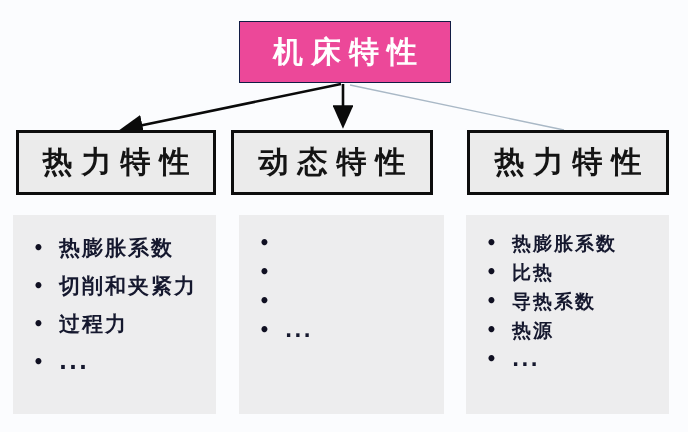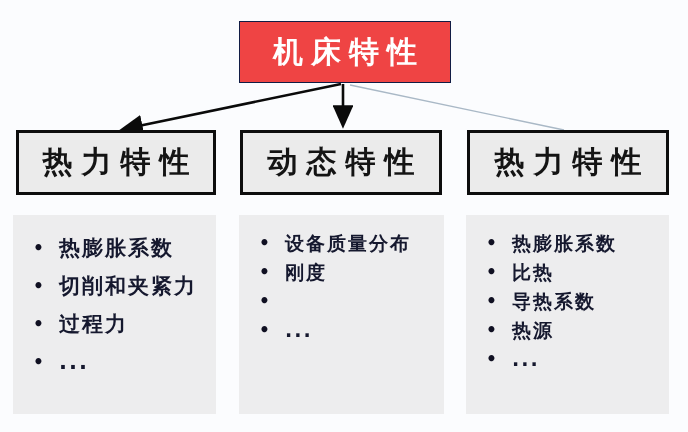--- a/index.html
+++ b/index.html
@@ -13,21 +13,21 @@
     position: relative;
     width: 688px;
     height: 432px;
     background: #fbfcfe;
   }
   
   .root-box {
     position: absolute;
     left: 240px; top: 22px;
     width: 210px; height: 60px;
-    background: #ef4444;
+    background: #ec4899;
     color: #ffffff;
     display: flex; align-items: center; justify-content: center;
     font-size: 30px; font-weight: bold;
     letter-spacing: 8px; text-indent: 8px;
     box-shadow: 0 0 0 1px #111c44;
   }
   
   .connectors {
     position: absolute; left: 0; top: 0;
     width: 688px; height: 432px;
@@ -38,21 +38,21 @@
     position: absolute;
     top: 130px; height: 65px;
     background: #ebebeb;
     border: 3px solid #0d0d0d;
     color: #141414;
     display: flex; align-items: center; justify-content: center;
     font-size: 30px; font-weight: bold;
     letter-spacing: 9px; text-indent: 9px;
   }
   .branch-1 { left: 16px;  width: 200px; }
-  .branch-2 { left: 240px; width: 202px; }
+  .branch-2 { left: 231px; width: 202px; }
   .branch-3 { left: 467px; width: 202px; }
   
   .panel {
     position: absolute;
     top: 215px; height: 199px;
     background: #ededee;
     padding: 14px 8px 0 20px;
   }
   .panel-1 { left: 13px;  width: 203px; }
   .panel-2 { left: 239px; width: 205px; }
@@ -120,25 +120,23 @@
         <span class="bullet">•</span>
         <span class="li-text">...</span>
       </li>
     </ul>
   </div>
 
   <div class="panel panel-2">
     <ul>
       <li>
         <span class="bullet">•</span>
-        <span class="li-text">设备质量分布</span>
       </li>
       <li>
         <span class="bullet">•</span>
-        <span class="li-text">刚度</span>
       </li>
       <li>
         <span class="bullet">•</span>
       </li>
       <li>
         <span class="bullet">•</span>
         <span class="li-text">...</span>
       </li>
     </ul>
   </div>

